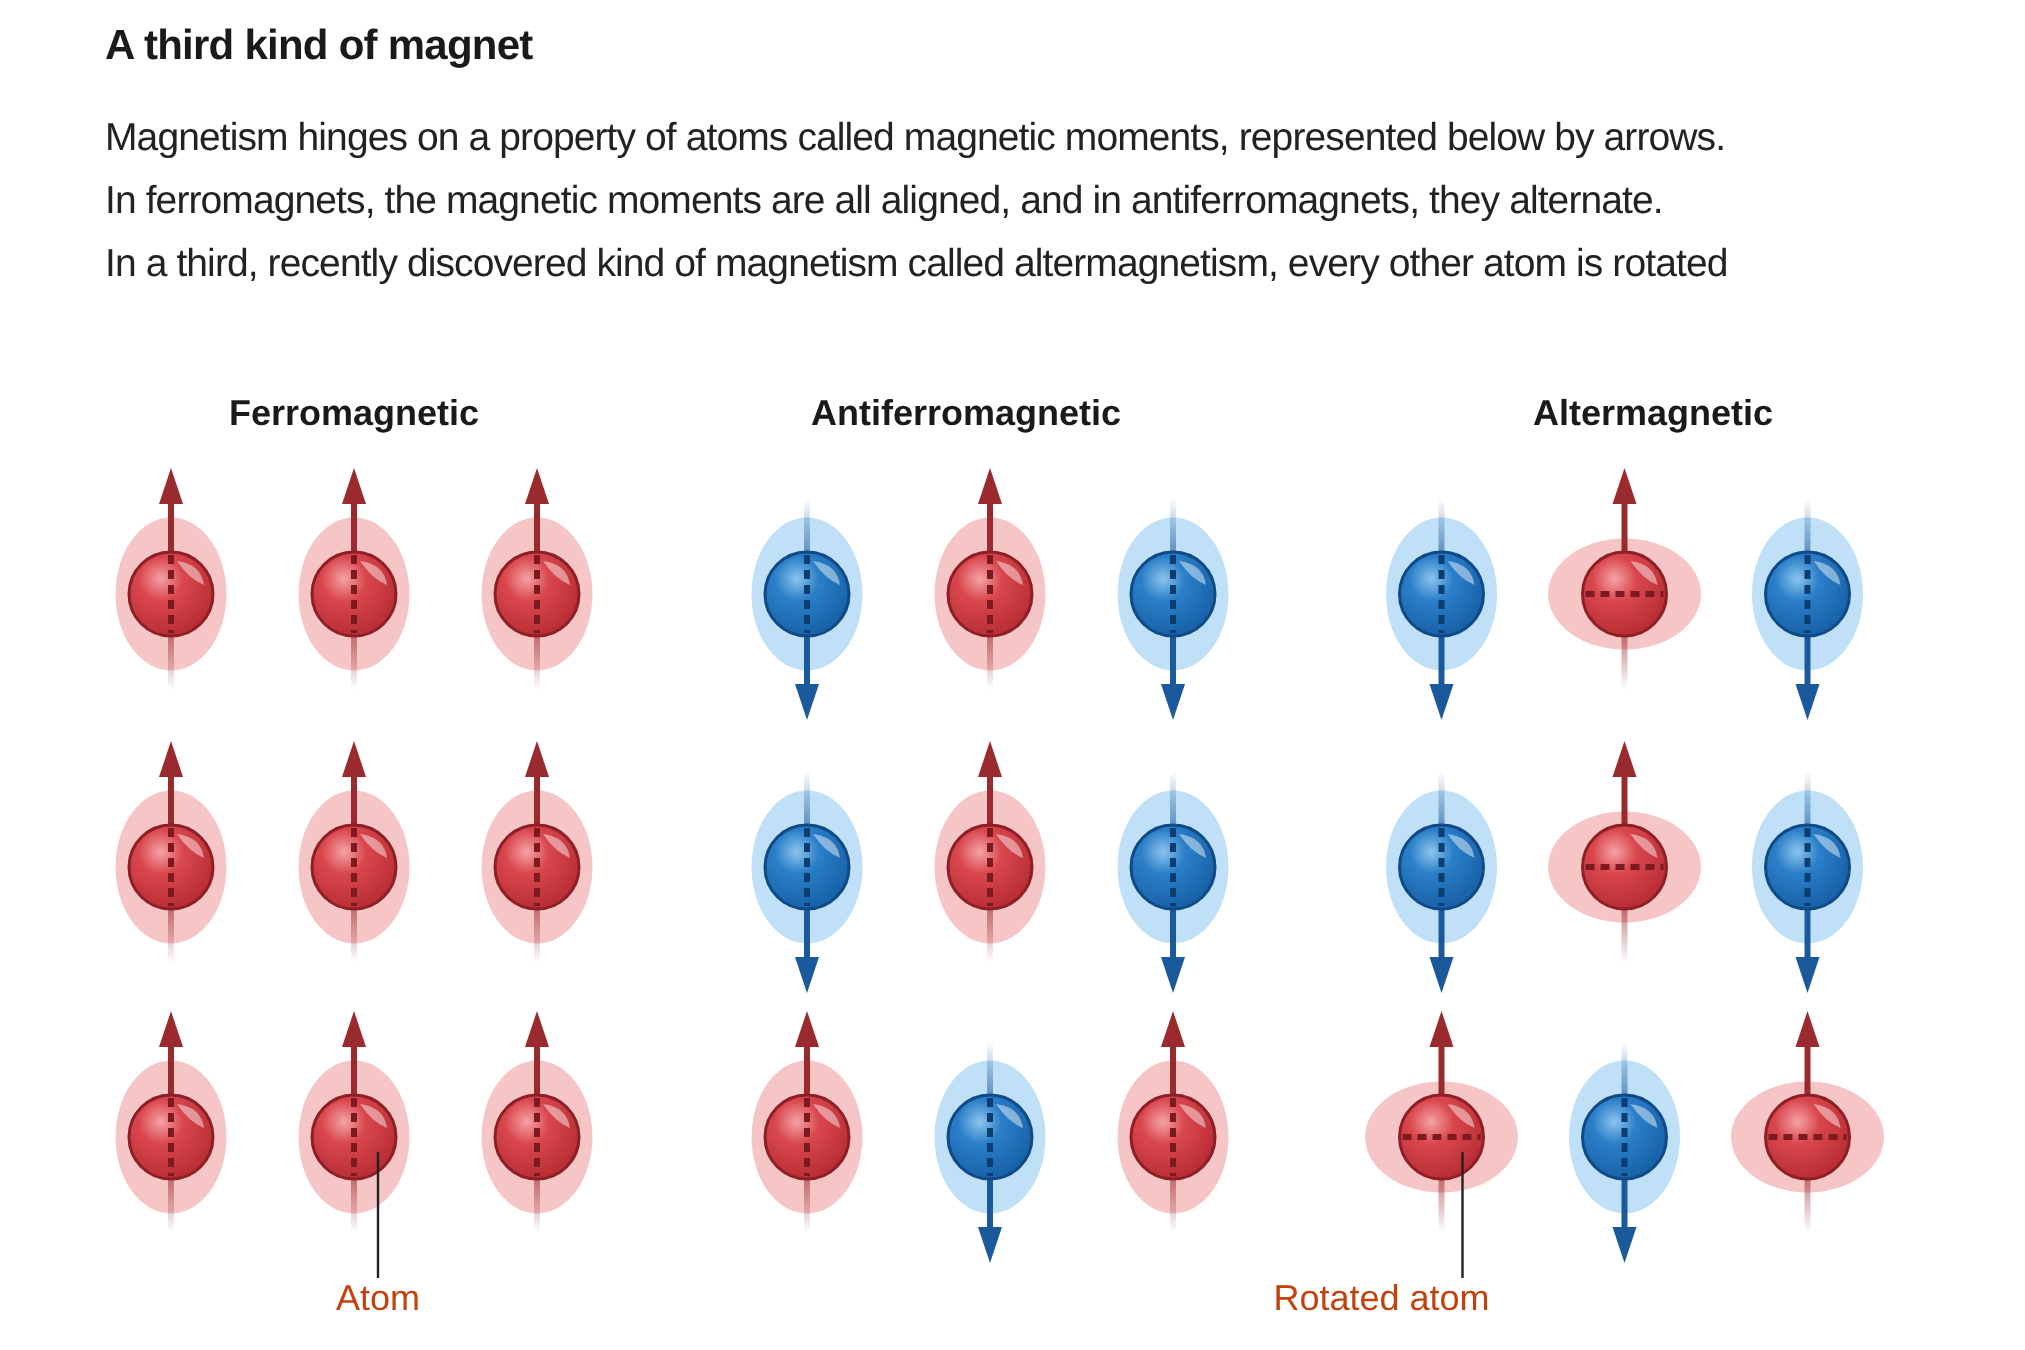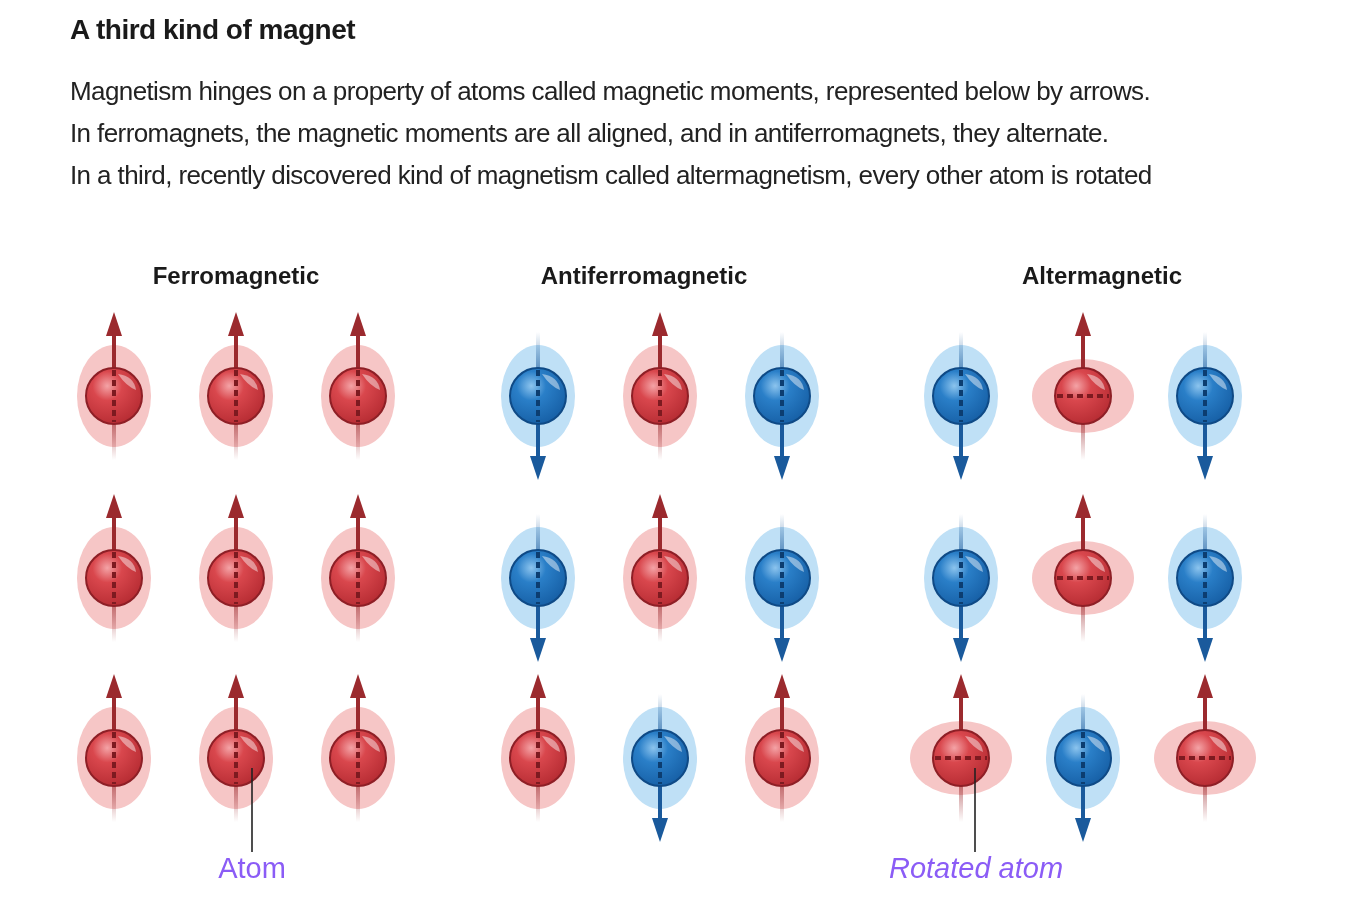--- a/index.html
+++ b/index.html
@@ -1,21 +1,21 @@
 <!DOCTYPE html>
 <html><head>
 <meta charset="utf-8">
 <style>
   html,body{margin:0;padding:0;background:#fff;}
   body{width:1350px;height:900px;position:relative;overflow:hidden;font-family:"Liberation Sans",sans-serif;color:#1a1a1a;}
   .title{position:absolute;left:70px;top:14px;font-size:28px;font-weight:bold;letter-spacing:-0.5px;margin:0;}
   .desc{position:absolute;left:70px;top:70px;font-size:26px;line-height:42px;font-weight:normal;letter-spacing:-0.6px;color:#222;}
   .desc div{white-space:nowrap;}
   .panel-title{position:absolute;top:262px;font-size:24px;font-weight:bold;transform:translateX(-50%);white-space:nowrap;}
-  .label{position:absolute;font-size:29px;transform:translateX(-50%);white-space:nowrap;color:#8b5cf6;}
+  .label{position:absolute;font-size:24px;transform:translateX(-50%);white-space:nowrap;color:#c2410c;}
   svg{position:absolute;left:0;top:0;}
 </style>
 </head>
 <body>
 
 <h1 class="title">A third kind of magnet</h1>
 <div class="desc">
   <div>Magnetism hinges on a property of atoms called magnetic moments, represented below by arrows.</div>
   <div>In ferromagnets, the magnetic moments are all aligned, and in antiferromagnets, they alternate.</div>
   <div>In a third, recently discovered kind of magnetism called altermagnetism, every other atom is rotated</div>
@@ -291,13 +291,13 @@
         <line x1="1179" y1="758" x2="1231" y2="758" stroke="#7d1a20" stroke-width="4" stroke-dasharray="6 4"></line>
       </g>
     </g>
   <g id="annots">
       <line x1="252" y1="768" x2="252" y2="852" stroke="#222" stroke-width="1.6"></line>
       <line x1="975" y1="768" x2="975" y2="852" stroke="#222" stroke-width="1.6"></line>
     </g>
 </svg>
 
 <div class="label" id="lbl0" style="left: 252px; top: 852px;">Atom</div>
-<div class="label" id="lbl1" style="left: 976px; top: 852px; font-style: italic;">Rotated atom</div>
+<div class="label" id="lbl1" style="left: 921px; top: 852px;">Rotated atom</div>
 
 </body></html>

